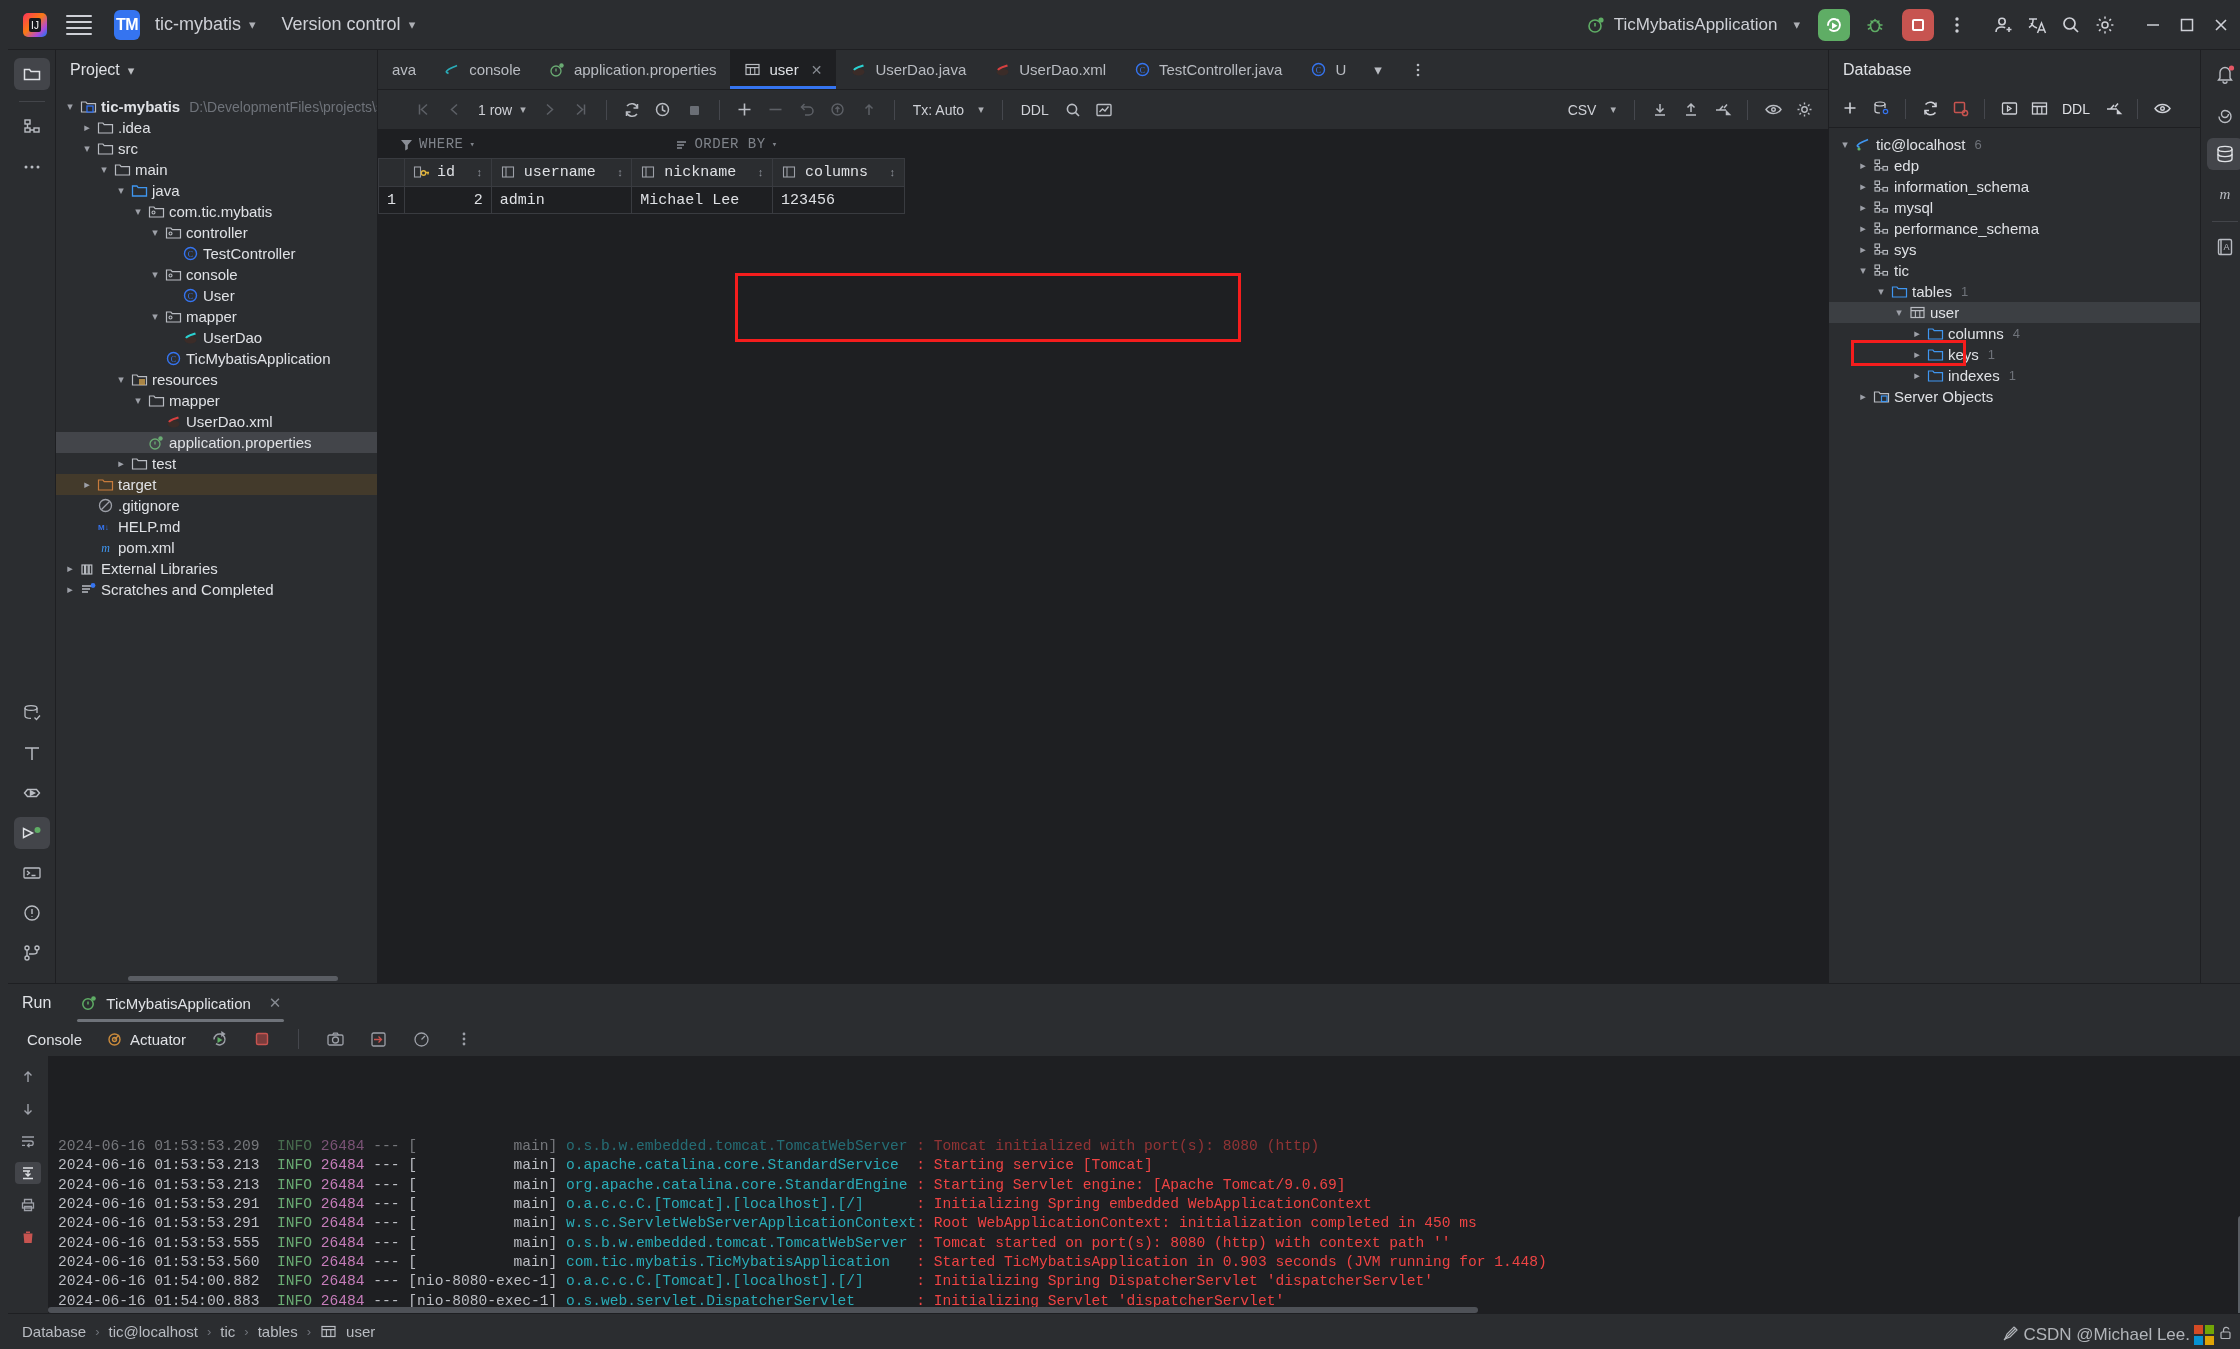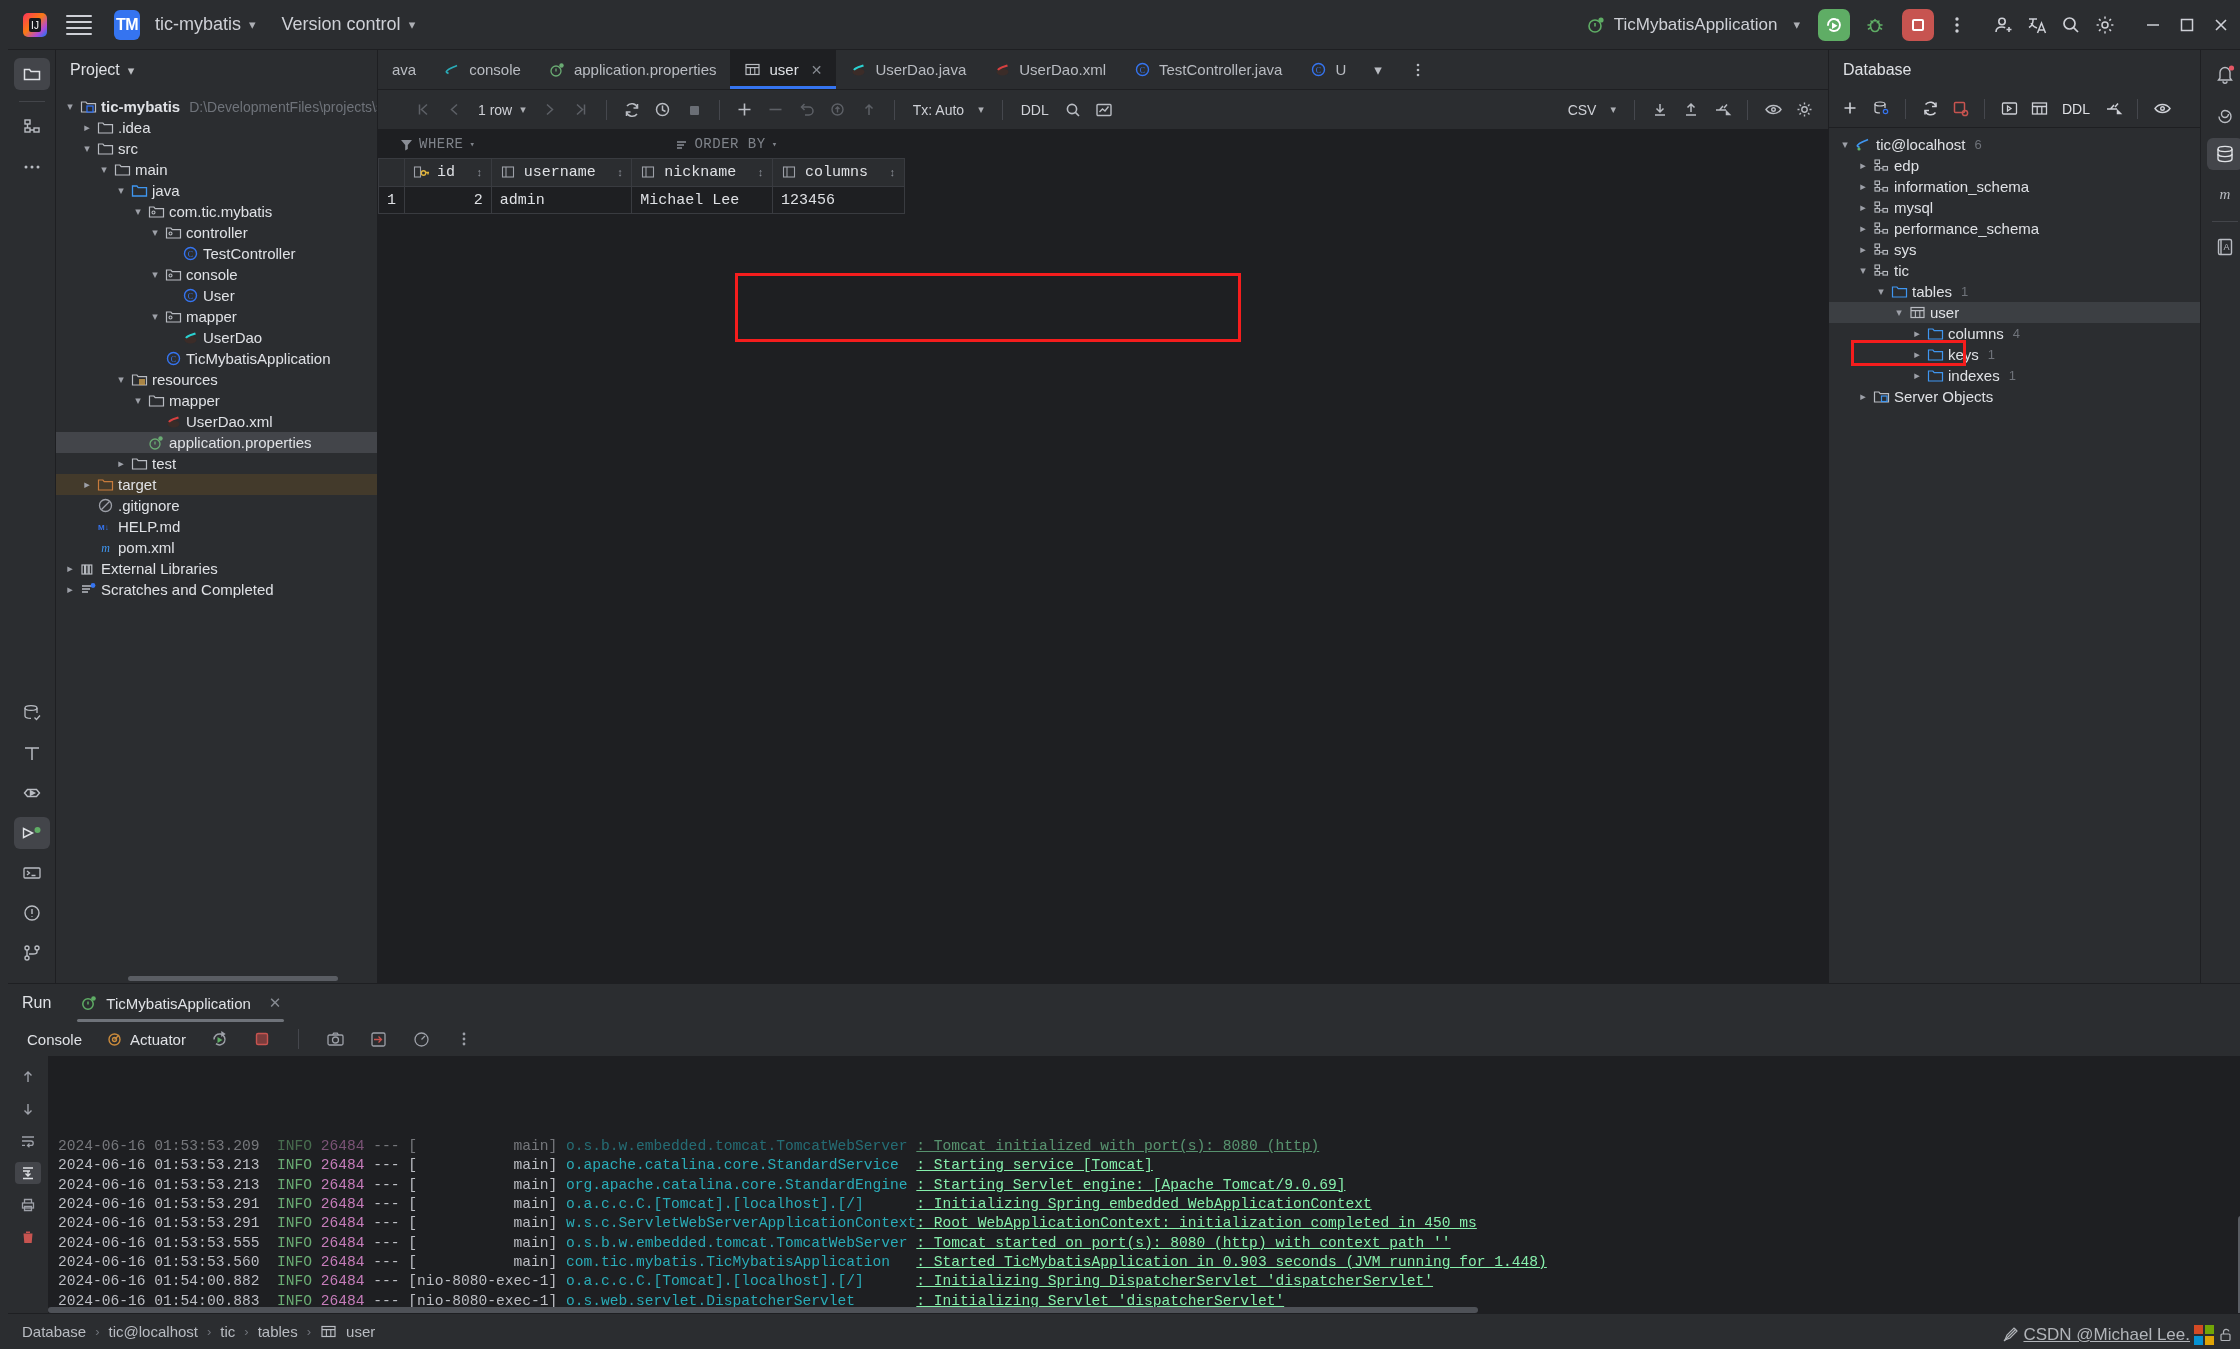--- a/index.html
+++ b/index.html
@@ -128,30 +128,30 @@
     flex: 1; overflow: hidden; font-family: "Liberation Mono", monospace;
     font-size: 14.6px; line-height: 19.3px; padding: 4px 0 0 10px; white-space: pre; position: relative;
   }
   .ln { display: block; }
   .c-ts { color: #bcbec4; }
   .c-info { color: #6aab73; }
   .c-pid { color: #c77dbb; }
   .c-dash { color: #bcbec4; }
   .c-thread { color: #bcbec4; }
   .c-logger { color: #2aacb8; }
-  .c-msg { color: #86efac; text-decoration: underline; }
+  .c-msg { color: #ef4444; }
   .vscroll { position:absolute; right:4px; top:160px; width:6px; height:110px; background:#5a5d63; border-radius:3px;}
   .hscroll-con { position:absolute; left:0px; bottom:0px; width:1430px; height:6px; background:#4e5157; border-radius:3px;}
 
   
   .statusbar { height: 36px; background: #2b2d30; display: flex; align-items: center; padding: 0 14px; font-size: 15px; color: #b9bcc2; border-top:1px solid #1e1f22;}
   .crumb { display: flex; align-items: center; gap: 9px; }
   .crumb .sep { color: #6f737a; font-size: 13px; }
   .crumb span.seg { cursor: pointer; }
-  .watermark { position: absolute; right: 14px; bottom: 4px; font-size: 17px; color: #c9ccd1; display: flex; align-items: center; gap: 4px; opacity:.85;text-decoration:underline;}
+  .watermark { position: absolute; right: 14px; bottom: 4px; font-size: 17px; color: #c9ccd1; display: flex; align-items: flex-start; gap: 4px; opacity:.85;}
   .winlogo { display:inline-grid; grid-template-columns: 9px 9px; grid-template-rows: 9px 9px; gap:2px; }
   .winlogo i { display:block; }
 
   svg { display: block; }
 </style>
 </head>
 <body>
 
 <div class="app">
 

